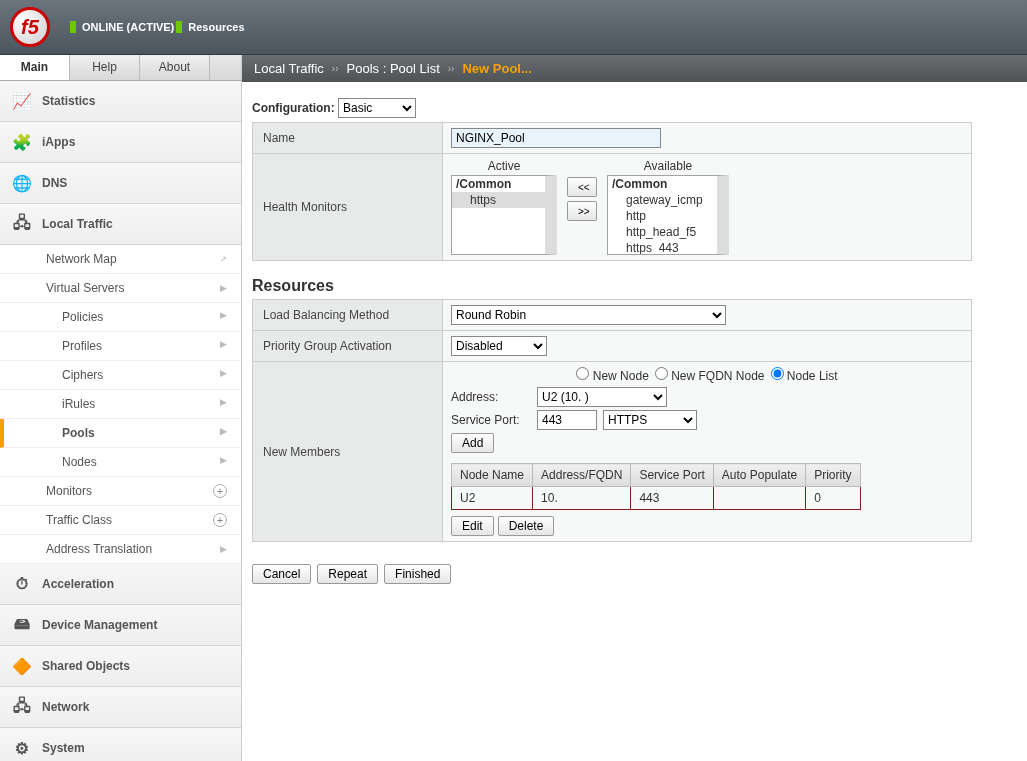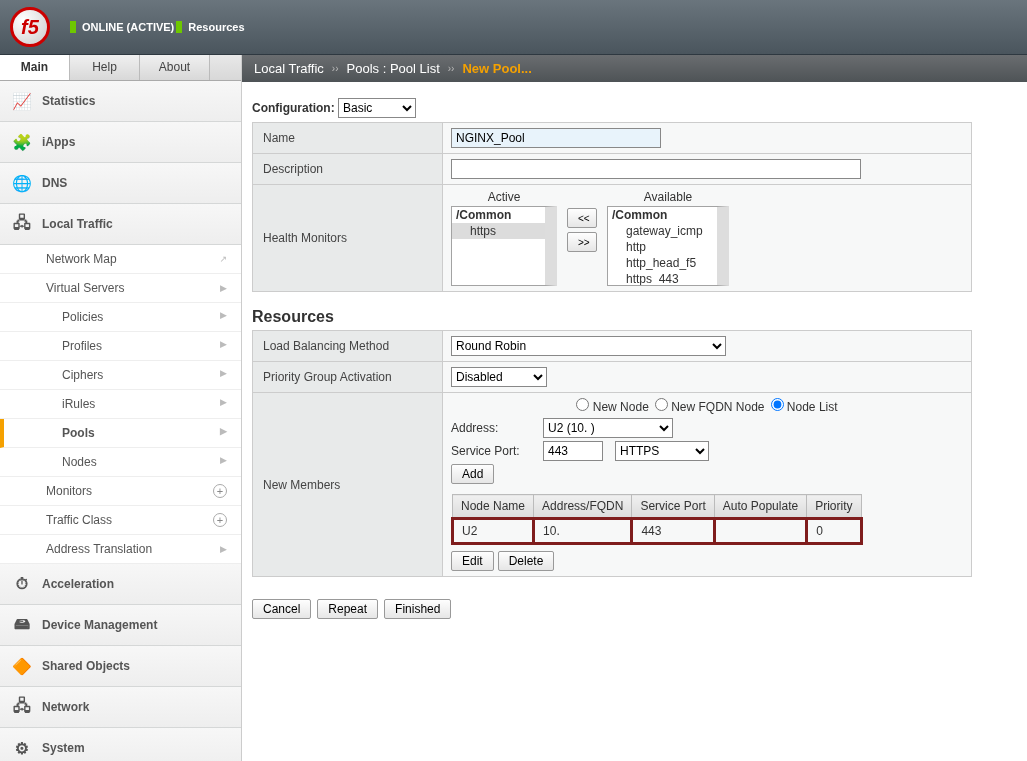--- a/index.html
+++ b/index.html
@@ -49,25 +49,25 @@
   .hm-col-label { font-size:12px; margin-bottom:2px;}
   .listbox { width:150px; height:80px; border:1px solid #a3a3a3; background:#fff; font-size:12px; overflow:auto;}
   .listbox-scroll { border-right:12px solid #ddd; }
   .listbox .group { font-weight:bold; padding:1px 4px;}
   .listbox .opt { padding:1px 4px 1px 18px; cursor:pointer;}
   .listbox .opt.sel { background:#dcdcdc;}
   .move-btns { display:flex; flex-direction:column; gap:4px; margin-top:18px;}
   .move-btns button { width:30px; height:20px; font-size:10px; }
   button { font-family:inherit; font-size:12px; background:linear-gradient(#fefefe,#e6e6e6); border:1px solid #999; border-radius:2px; padding:2px 10px; cursor:pointer;}
   .radio-row { display:flex; gap:6px; align-items:center; margin-bottom:4px; justify-content:center;}
-  .kv-row { display:flex; align-items:center; gap:12px; margin:3px 0;}
+  .kv-row { display:flex; align-items:center; gap:6px; margin:3px 0;}
   .kv-row .k { width:80px; }
   table.members { border-collapse:collapse; margin-top:10px; }
   table.members th { background:linear-gradient(#f0f0f0,#dcdcdc); border:1px solid #bbb; padding:4px 8px; font-weight:normal; font-size:12px;}
-  table.members td { border:3px solid #7f1d1d; padding:4px 8px; font-size:12px;}
+  table.members td { border:1px solid #7f1d1d; padding:4px 8px; font-size:12px;}
   .btn-row { margin-top:6px; display:flex; gap:4px;}
   .final-btns { margin-top:22px; display:flex; gap:6px;}
 </style>
 </head>
 <body>
 
 <div class="header">
   <div class="logo">
       <span>f5</span>
     </div>
@@ -191,24 +191,20 @@
         <select style="width:78px;">
           <option>Basic</option>
         </select>
       </div>
 
       <table class="form">
         <tbody>
         <tr>
           <td class="label">Name</td>
           <td class="field"><input type="text" class="name-input" value="NGINX_Pool" style=""></td>
-        </tr>
-        <tr>
-          <td class="label">Description</td>
-          <td class="field"><input type="text" class="desc-input" value="" style=""></td>
         </tr>
         <tr>
           <td class="label" style="height:100px">Health Monitors</td>
           <td class="field">
             <div class="hm-wrap">
               <div class="hm-col">
                 <div class="hm-col-label">Active</div>
                 <div class="listbox listbox-scroll" style="width:106px;">
                   <div class="group">/Common</div>
                   <div class="opt sel">https</div>

